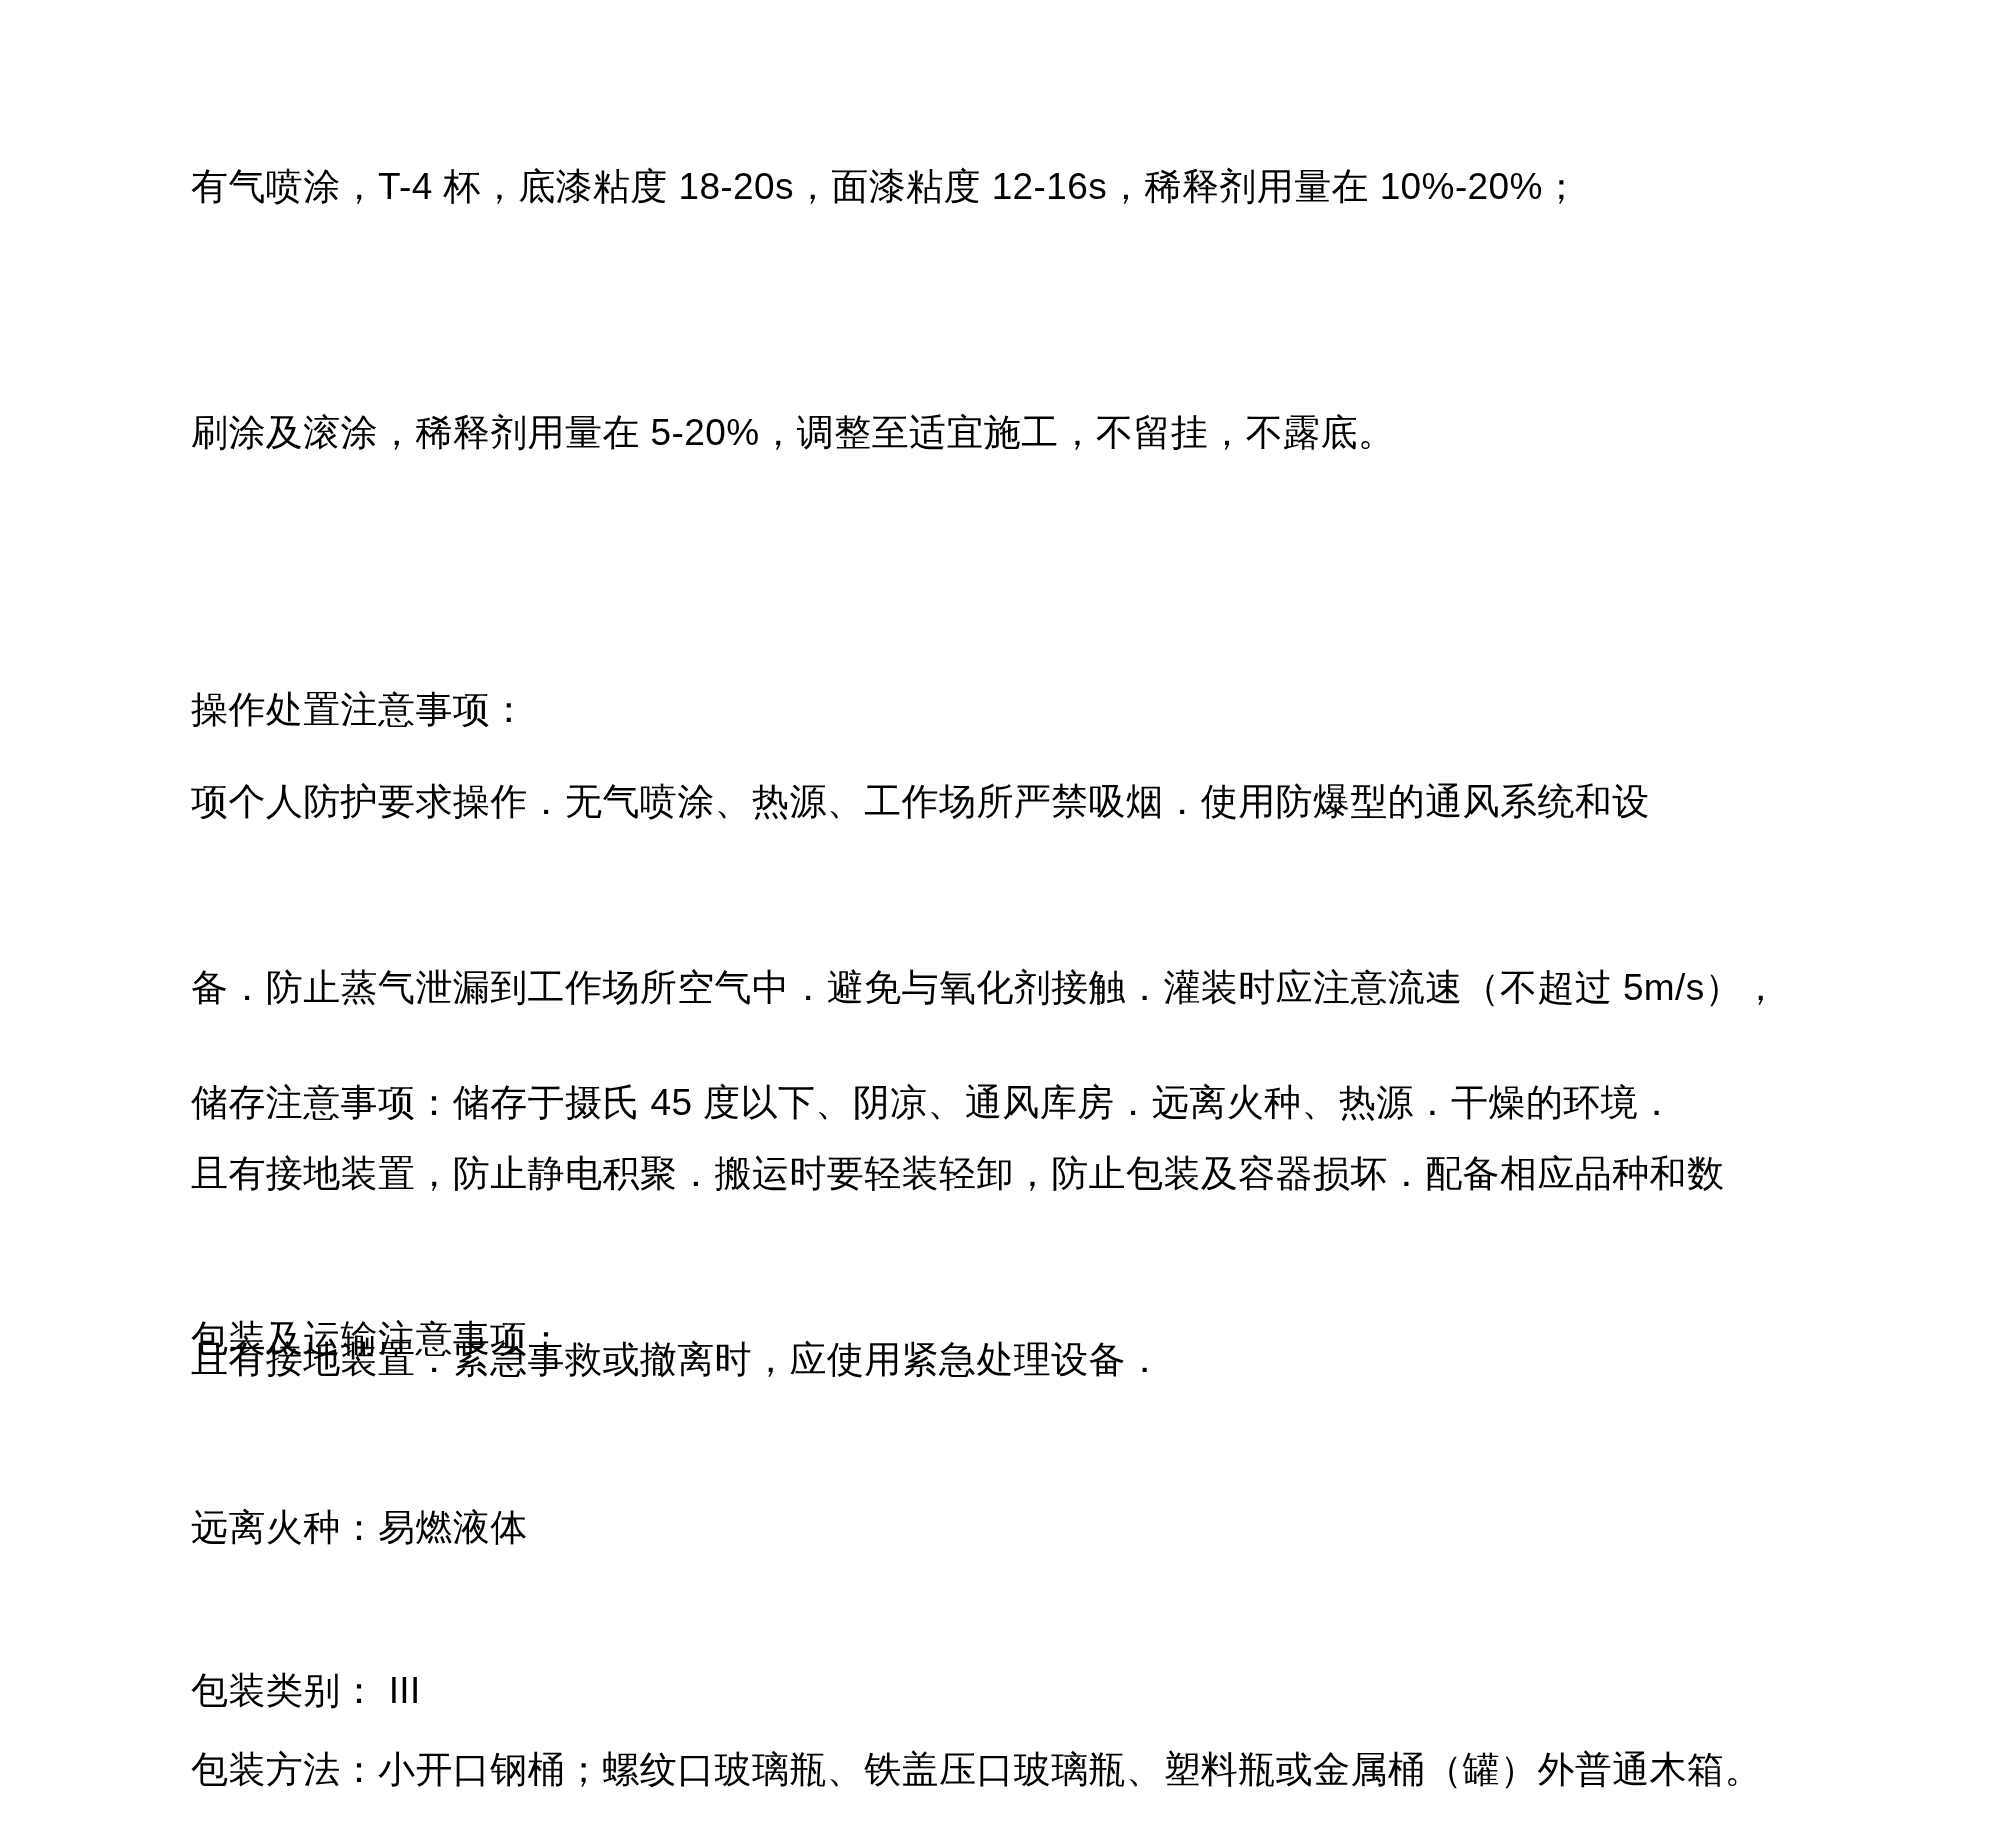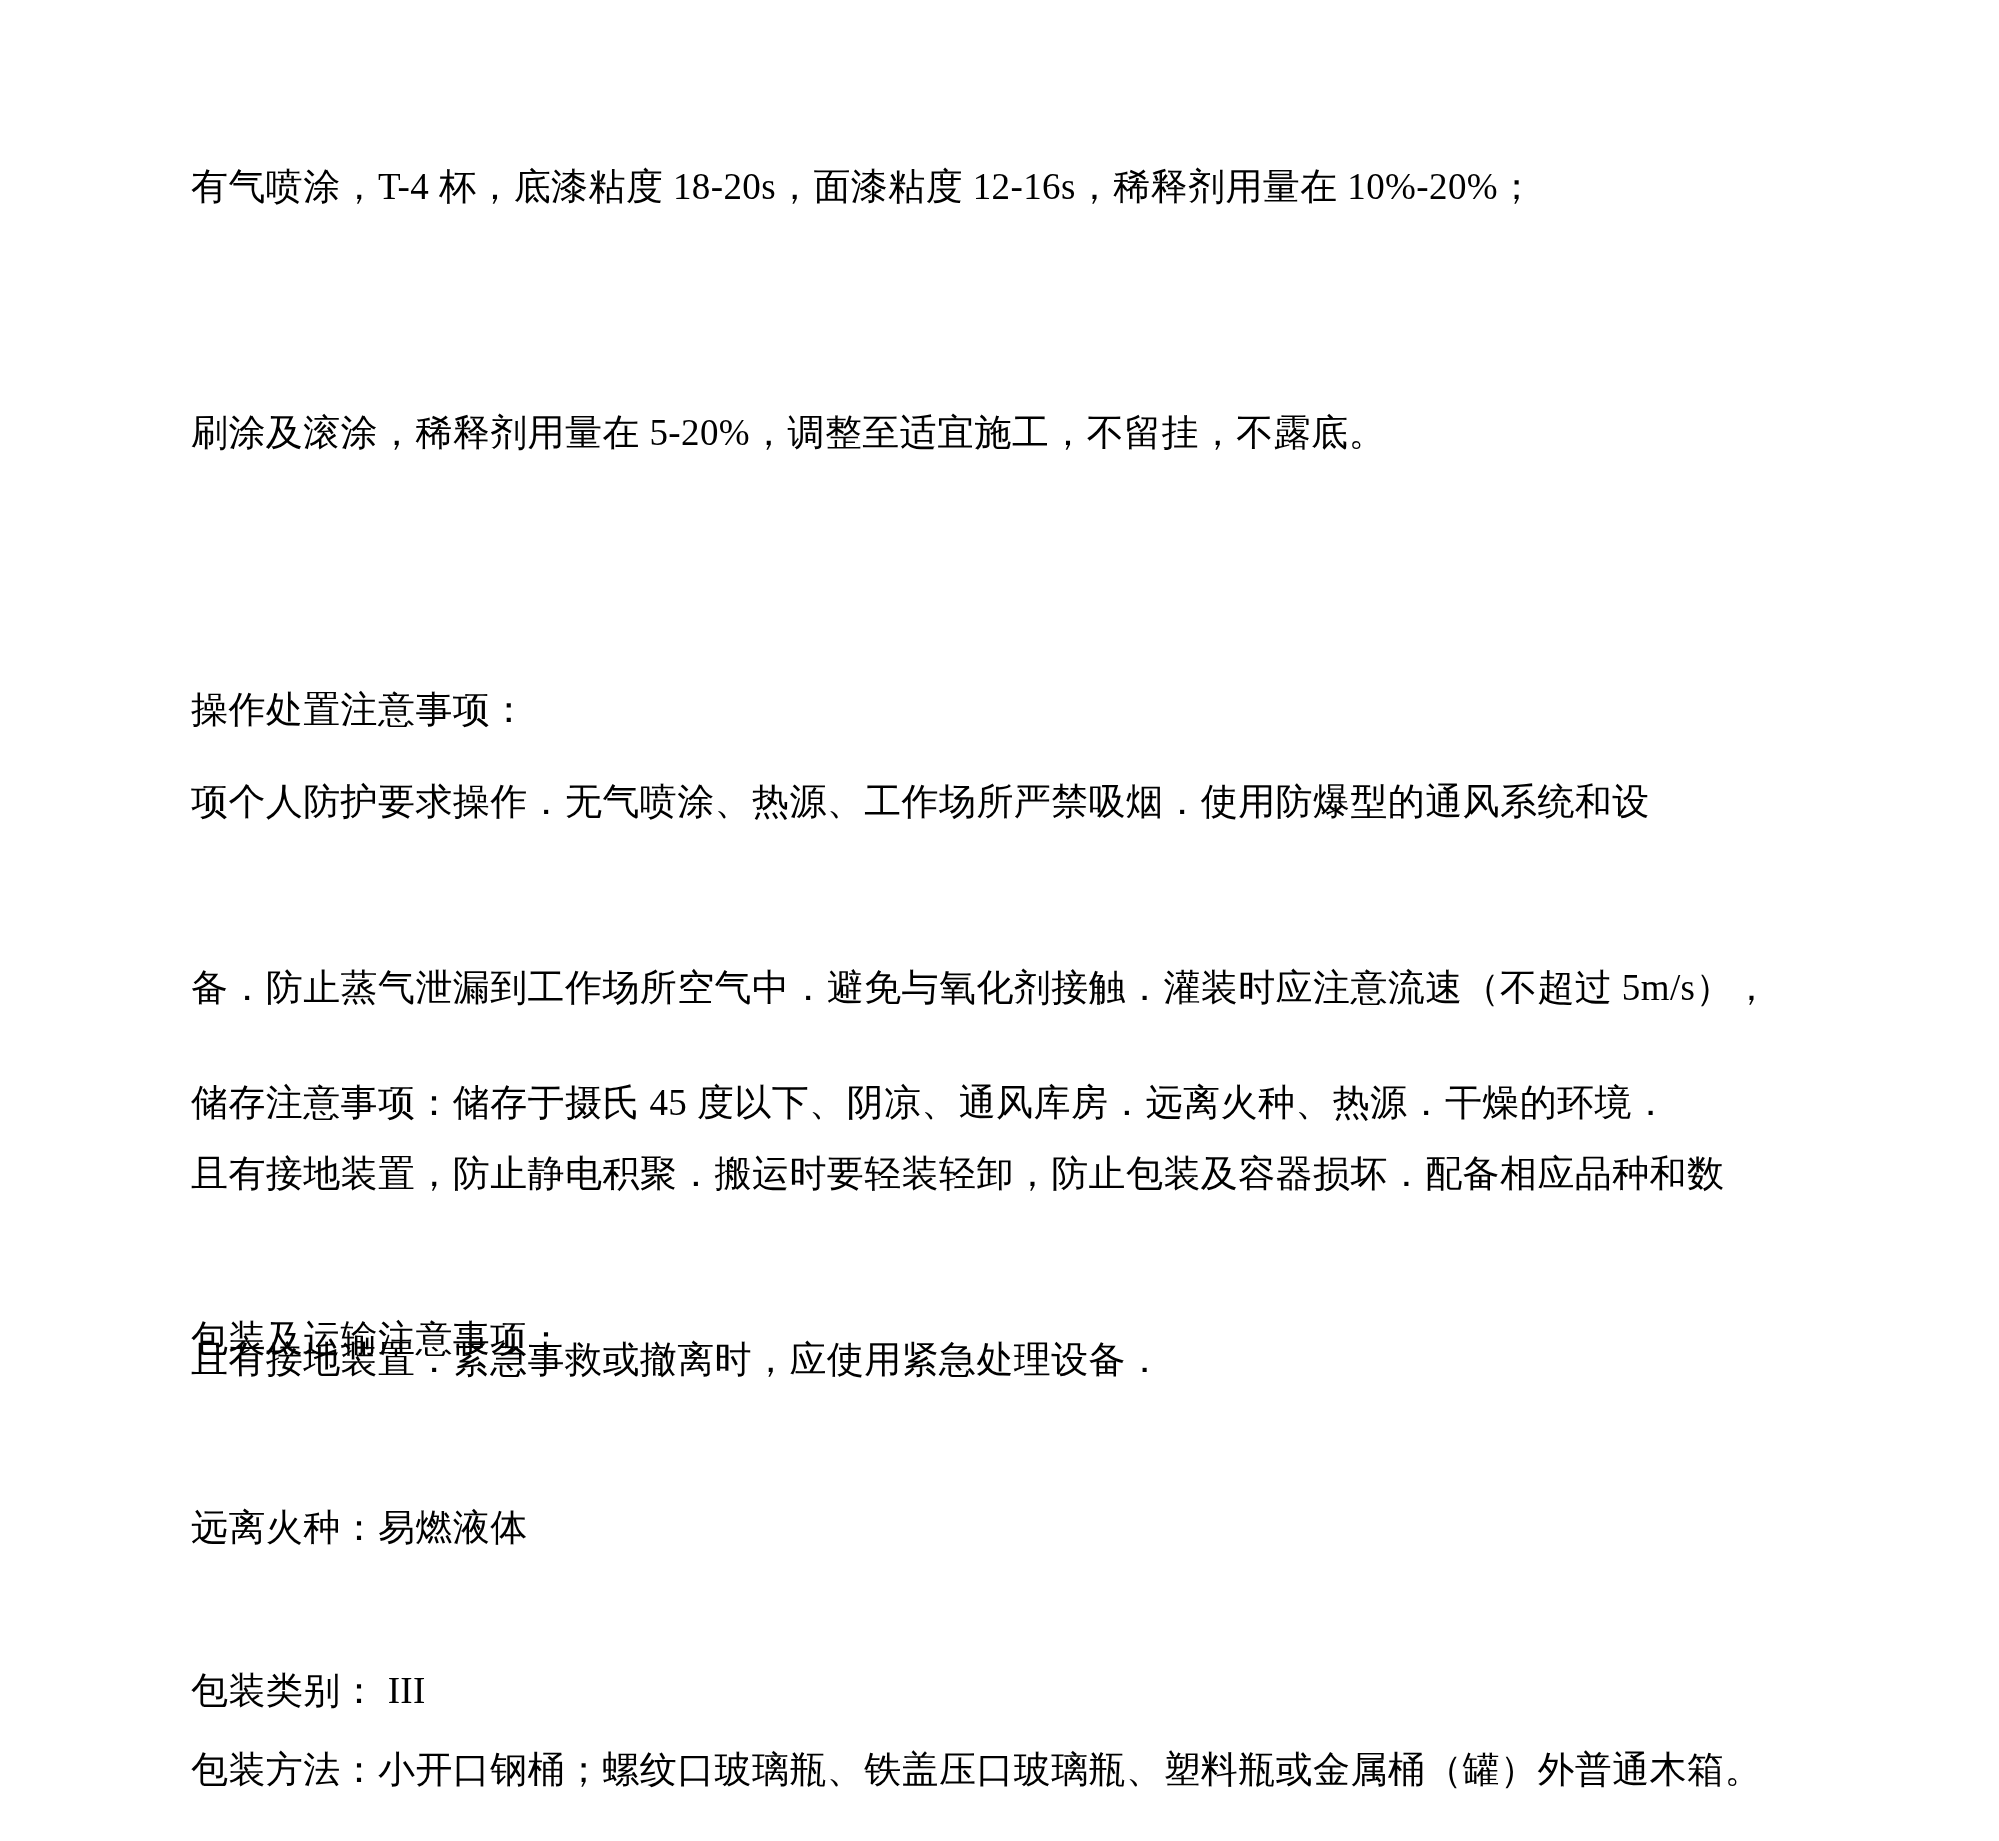--- a/index.html
+++ b/index.html
@@ -6,21 +6,21 @@
     margin: 0;
     padding: 0;
     background: #ffffff;
   }
   .page {
     position: relative;
     width: 1845px;
     height: 1841px;
     background: #ffffff;
     overflow: hidden;
-    font-family: Liberation Serif, serif;
+    font-family: Liberation Sans, sans-serif;
   }
   .block {
     position: absolute;
     left: 191px;
     color: #000000;
     font-size: 37px;
     line-height: 62px;
     white-space: pre;
     letter-spacing: 0.4px;
   }

